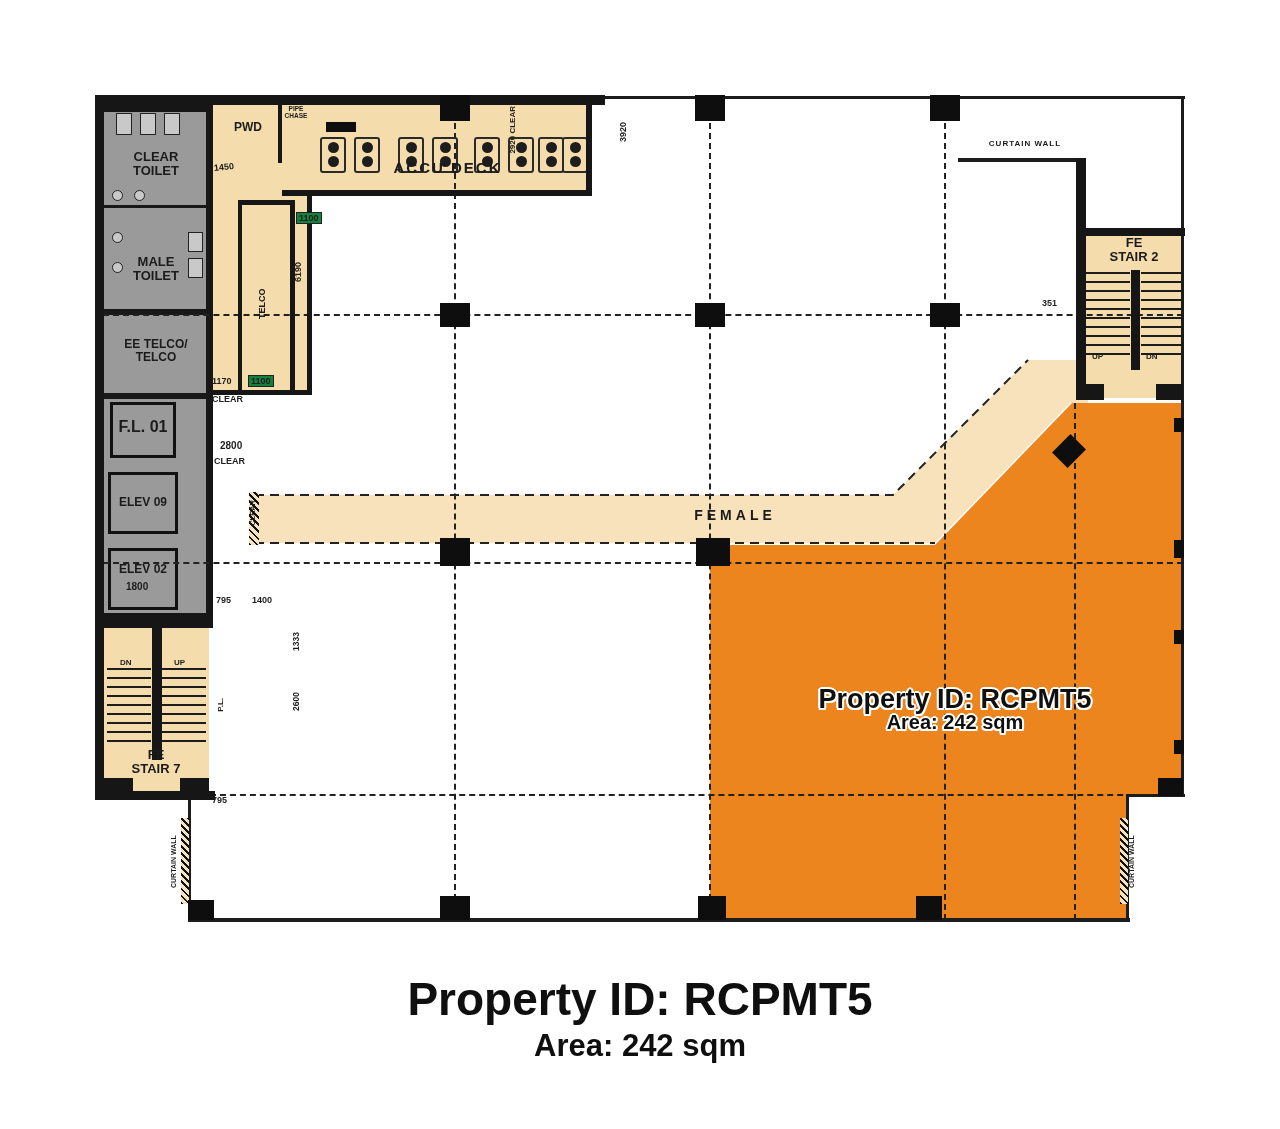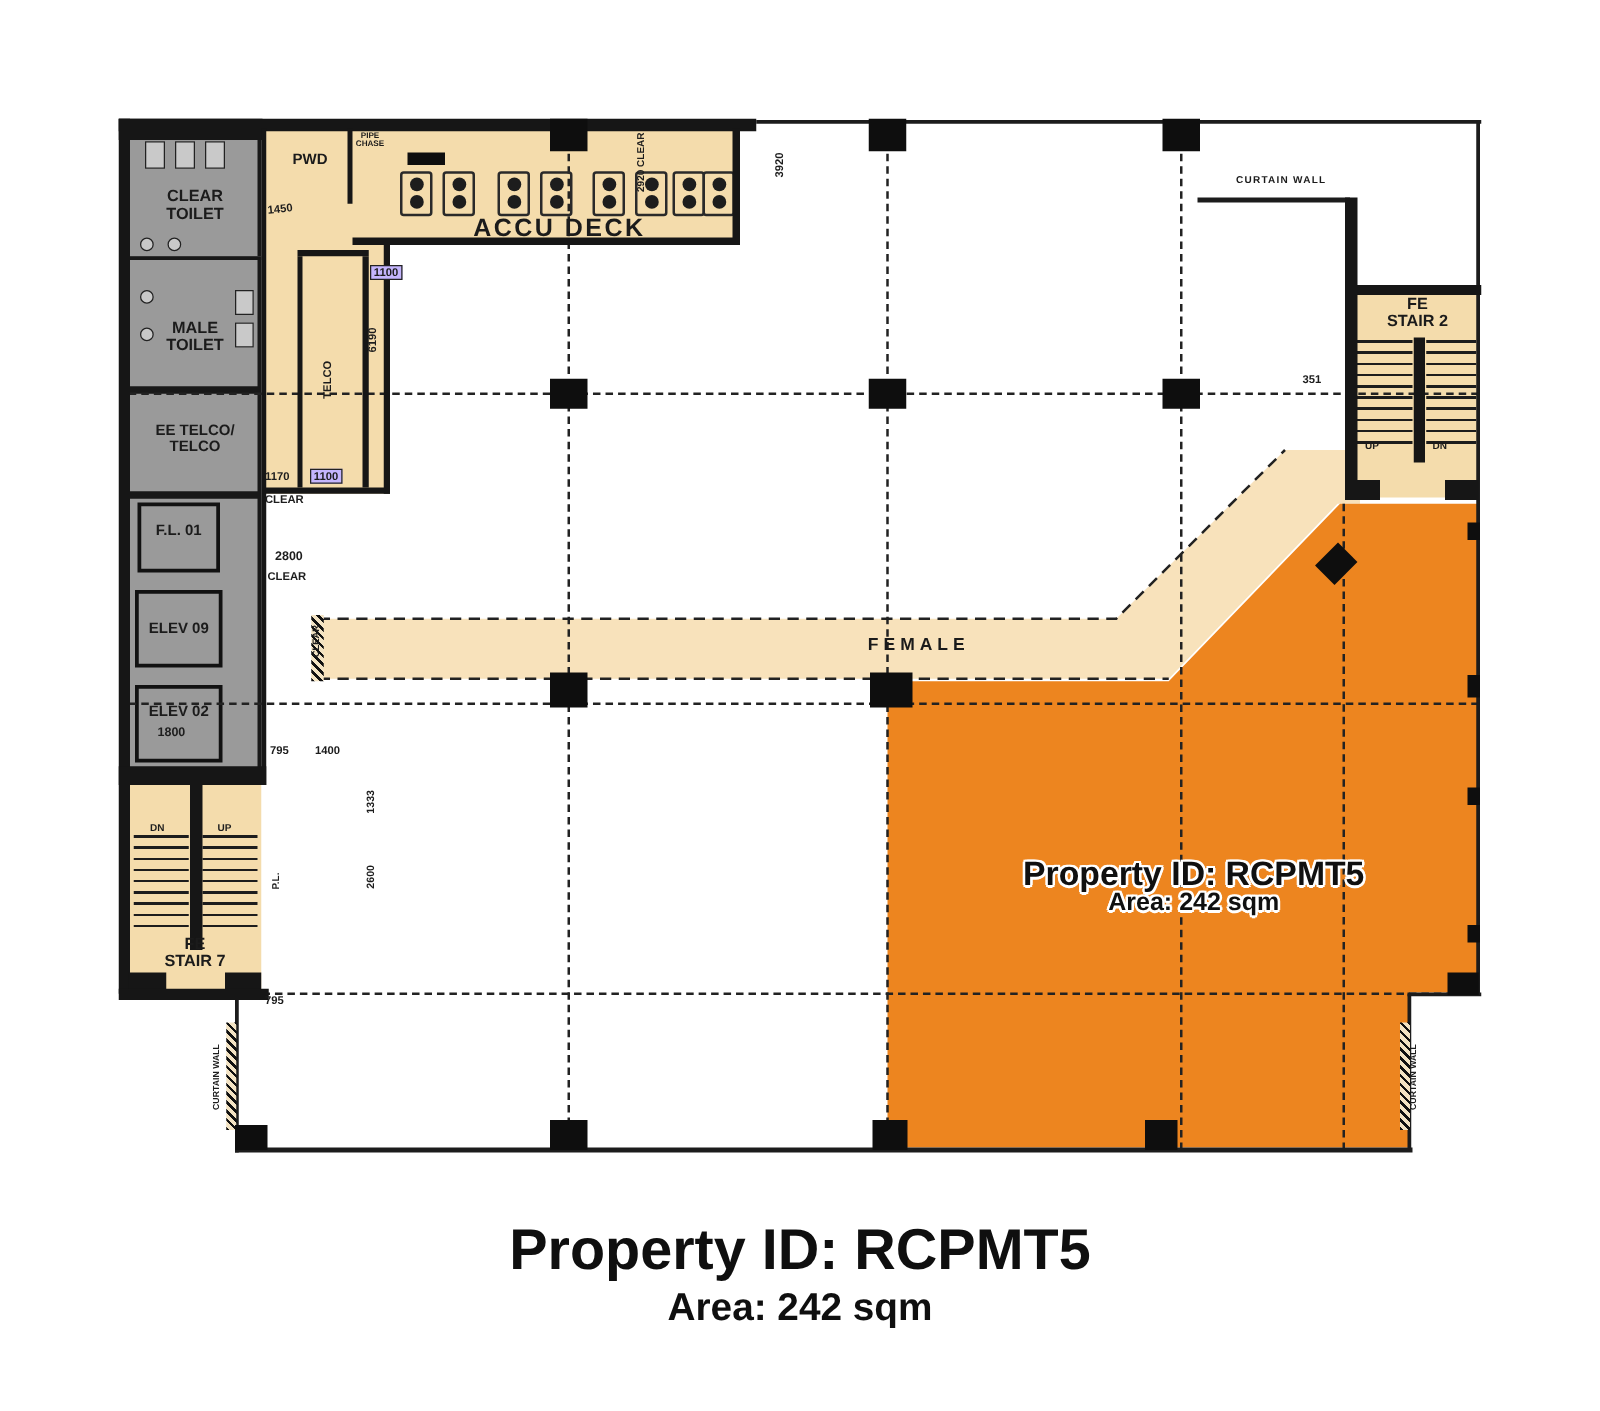--- a/index.html
+++ b/index.html
@@ -17,21 +17,21 @@
   .gridh{position:absolute;border-top:2px dashed #222;height:0;z-index:3;}
   .hatch{position:absolute;z-index:5;background:repeating-linear-gradient(45deg,#111 0 2px,#f3e3c3 2px 5px);}
   .treads{position:absolute;z-index:3;background:repeating-linear-gradient(to bottom,#1c1c1c 0 2px,rgba(0,0,0,0) 2px 9px);}
   .inner{position:absolute;border:3px solid #111;box-sizing:border-box;z-index:3;}
   .fx{position:absolute;border:1.5px solid #222;box-sizing:border-box;background:#c9c9c9;z-index:3;}
   .fxc{border-radius:50%;}
   .desk{position:absolute;width:26px;height:36px;border:2px solid #2a2a2a;border-radius:3px;box-sizing:border-box;z-index:3;}
   .desk .chair{width:11px;height:11px;border-radius:50%;background:#1d1d1d;margin:3px auto;}
   .lbl{position:absolute;font-weight:bold;color:#1b1b1b;text-align:center;line-height:1.1;z-index:6;white-space:nowrap;}
   .dim{position:absolute;font-size:9px;font-weight:bold;color:#1d1d1d;z-index:6;white-space:nowrap;}
-  .boxed{border:1px solid #222;background:#c4b5fd;padding:0 2px;}
+  .boxed{border:1px solid #222;background:#15803d;padding:0 2px;}
   .vert{writing-mode:vertical-rl;transform:rotate(180deg);white-space:nowrap;}
   .ov{position:absolute;z-index:7;width:320px;text-align:center;font-weight:800;color:#101010;
       text-shadow:-2px 0 0 #fff,2px 0 0 #fff,0 -2px 0 #fff,0 2px 0 #fff,
                   -1.5px -1.5px 0 #fff,1.5px 1.5px 0 #fff,-1.5px 1.5px 0 #fff,1.5px -1.5px 0 #fff;}
   .cap{position:absolute;left:0;width:1280px;text-align:center;font-weight:800;color:#0f0f0f;z-index:7;}
 </style>
 </head>
 <body>
 <div id="canvas">
 
@@ -194,34 +194,34 @@
       <div>TOILET</div>
     </div>
 <div class="lbl" style="left:103px;top:255px;width:106px;font-size:13px">
   <div>MALE</div>
       <div>TOILET</div>
     </div>
 <div class="lbl" style="left:103px;top:338px;width:106px;font-size:12px">
   <div>EE TELCO/</div>
       <div>TELCO</div>
     </div>
-<div class="lbl" style="left:108px;top:418px;width:70px;font-size:12px">F.L. 01</div>
+<div class="lbl" style="left:108px;top:418px;width:70px;font-size:16px">F.L. 01</div>
 <div class="lbl" style="left:106px;top:496px;width:74px;font-size:12px">ELEV 09</div>
 <div class="lbl" style="left:106px;top:563px;width:74px;font-size:12px">ELEV 02</div>
 <div class="dim" style="left:126px;top:581px;font-size:10px">1800</div>
 <div class="lbl" style="left:110px;top:748px;width:92px;font-size:13px">
   <div>FE</div>
       <div>STAIR 7</div>
     </div>
 <div class="lbl" style="left:226px;top:121px;width:44px;font-size:12px">PWD</div>
 <div class="lbl" style="left:282px;top:105px;width:28px;font-size:6.5px">
   <div>PIPE</div>
       <div>CHASE</div>
     </div>
-<div class="lbl" style="left:360px;top:172px;width:175px;font-size:20px;letter-spacing:2px">ACCU DECK</div>
+<div class="lbl" style="left:360px;top:160px;width:175px;font-size:15px;letter-spacing:2px">ACCU DECK</div>
 <div class="lbl vert" style="left:258px;top:278px;width:14px;height:52px;font-size:9px">TELCO</div>
 <div class="lbl" style="left:660px;top:508px;width:150px;font-size:14px;letter-spacing:4px">FEMALE</div>
 <div class="lbl" style="left:1090px;top:236px;width:88px;font-size:13px">
   <div>FE</div>
       <div>STAIR 2</div>
     </div>
 
 <div class="lbl" style="left:975px;top:140px;width:100px;font-size:8px;letter-spacing:1px">CURTAIN WALL</div>
 <div class="lbl vert" style="left:170px;top:822px;width:12px;height:80px;font-size:7px">CURTAIN WALL</div>
 <div class="lbl vert" style="left:1128px;top:822px;width:12px;height:80px;font-size:7px">CURTAIN WALL</div>

